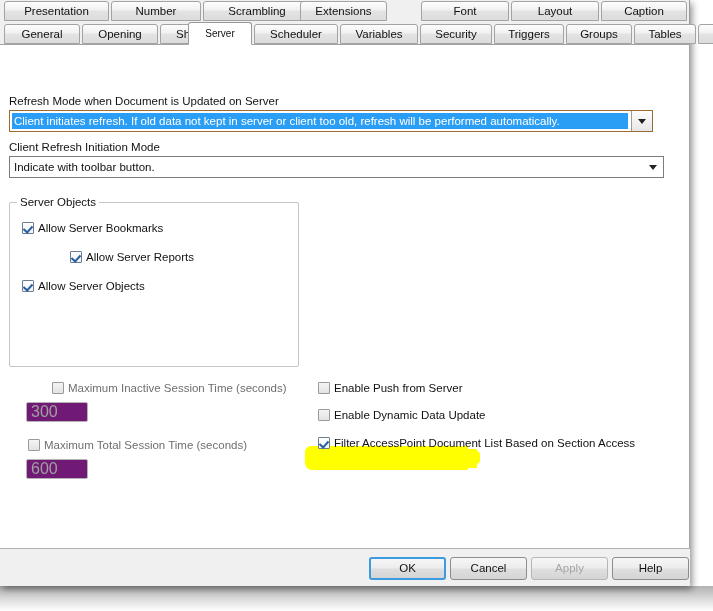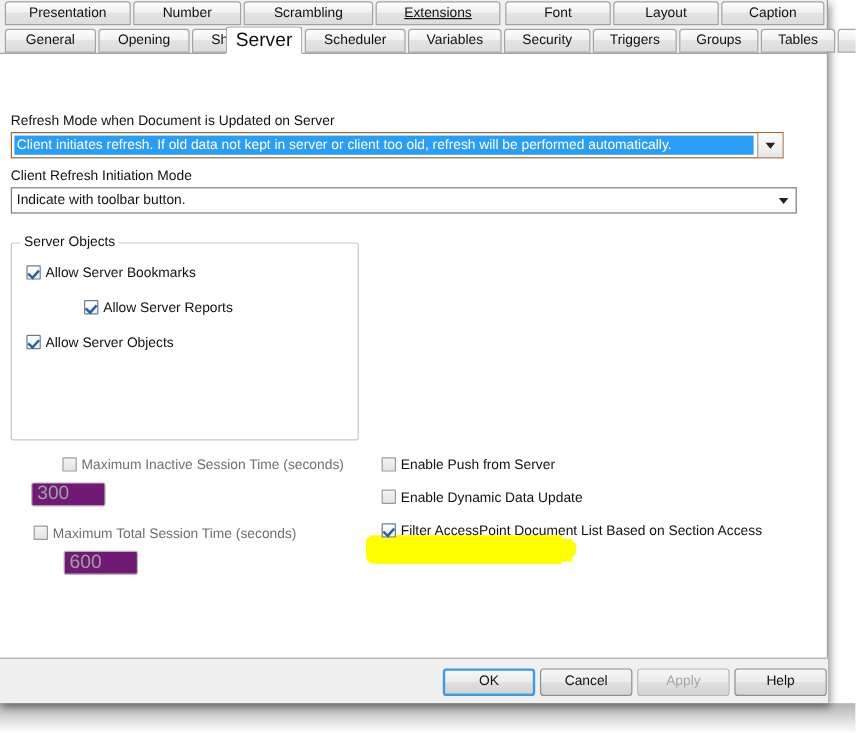--- a/index.html
+++ b/index.html
@@ -75,21 +75,21 @@
   .row-bottom .tab { top: 2px; height: 20px; }
 
   .tab.active {
     top: 0px;
     height: 23px;
     line-height: 21px;
     background: #ffffff;
     border: 1px solid #9a9a9a;
     border-bottom: 1px solid #ffffff;
     z-index: 5;
-    font-size: 16px;
+    font-size: 10px;
   }
 
   .tabstrip-underline {
     position: absolute;
     top: 44px; left: 0; width: 690px; height: 1px;
     background: #a3a3a3;
   }
   .tabstrip-underline-white {
     position: absolute;
     top: 44px;
@@ -326,21 +326,21 @@
     
   </div>
 
   <div class="dialog">
 
     <div class="tabstrip">
       <div class="tabrow row-top" id="tabrow1">
           <div class="tab" style="left: 4px; width: 105px;">Presentation</div>
           <div class="tab" style="left: 111px; width: 90px;">Number</div>
           <div class="tab" style="left: 203px; width: 108px;">Scrambling</div>
-          <div class="tab" style="left: 313px; width: 104px; text-decoration: underline;">Extensions</div>
+          <div class="tab" style="left: 300px; width: 87px;">Extensions</div>
           <div class="tab" style="left: 421px; width: 88px;">Font</div>
           <div class="tab" style="left: 511px; width: 88px;">Layout</div>
           <div class="tab" style="left: 601px; width: 86px;">Caption</div>
         </div>
       <div class="tabrow row-bottom" id="tabrow2">
           <div class="tab" style="left: 4px; width: 76px;">General</div>
           <div class="tab" style="left: 82px; width: 76px;">Opening</div>
           <div class="tab" style="left: 160px; width: 68px;">Sheets</div>
           <div class="tab active" style="left: 188px; width: 64px;">Server</div>
           <div class="tab" style="left: 254px; width: 84px;">Scheduler</div>
@@ -381,21 +381,21 @@
       <div id="serverObjectsList">
           <div class="cb-row" style="left: 22px; top: 176px;"><span class="cb-box checked"></span><span class="cb-label">Allow Server Bookmarks</span></div>
           <div class="cb-row" style="left: 22px; top: 205px; margin-left: 48px;"><span class="cb-box checked"></span><span class="cb-label">Allow Server Reports</span></div>
           <div class="cb-row" style="left: 22px; top: 234px;"><span class="cb-box checked"></span><span class="cb-label">Allow Server Objects</span></div>
         </div>
 
       <div id="sessionOptions">
           <div class="cb-row disabled" style="left: 28px; top: 336px; padding-left: 24px;"><span class="cb-box"></span><span class="cb-label">Maximum Inactive Session Time (seconds)</span></div>
           <div class="numinput" style="left: 26px; top: 357px;">300</div>
           <div class="cb-row disabled" style="left: 28px; top: 393px;"><span class="cb-box"></span><span class="cb-label">Maximum Total Session Time (seconds)</span></div>
-          <div class="numinput" style="left: 26px; top: 414px; margin-left: 27px;">600</div>
+          <div class="numinput" style="left: 26px; top: 414px;">600</div>
         </div>
 
       <div class="highlight hl-left-bulge"></div>
       <div class="highlight hl-main"></div>
       <div class="highlight hl-top-sliver"></div>
       <div class="highlight hl-bottom-sliver"></div>
       <div class="highlight hl-right-taper"></div>
 
       <div id="serverFeatures">
           <div class="cb-row" style="left: 318px; top: 336px; z-index: 2;"><span class="cb-box"></span><span class="cb-label">Enable Push from Server</span></div>

